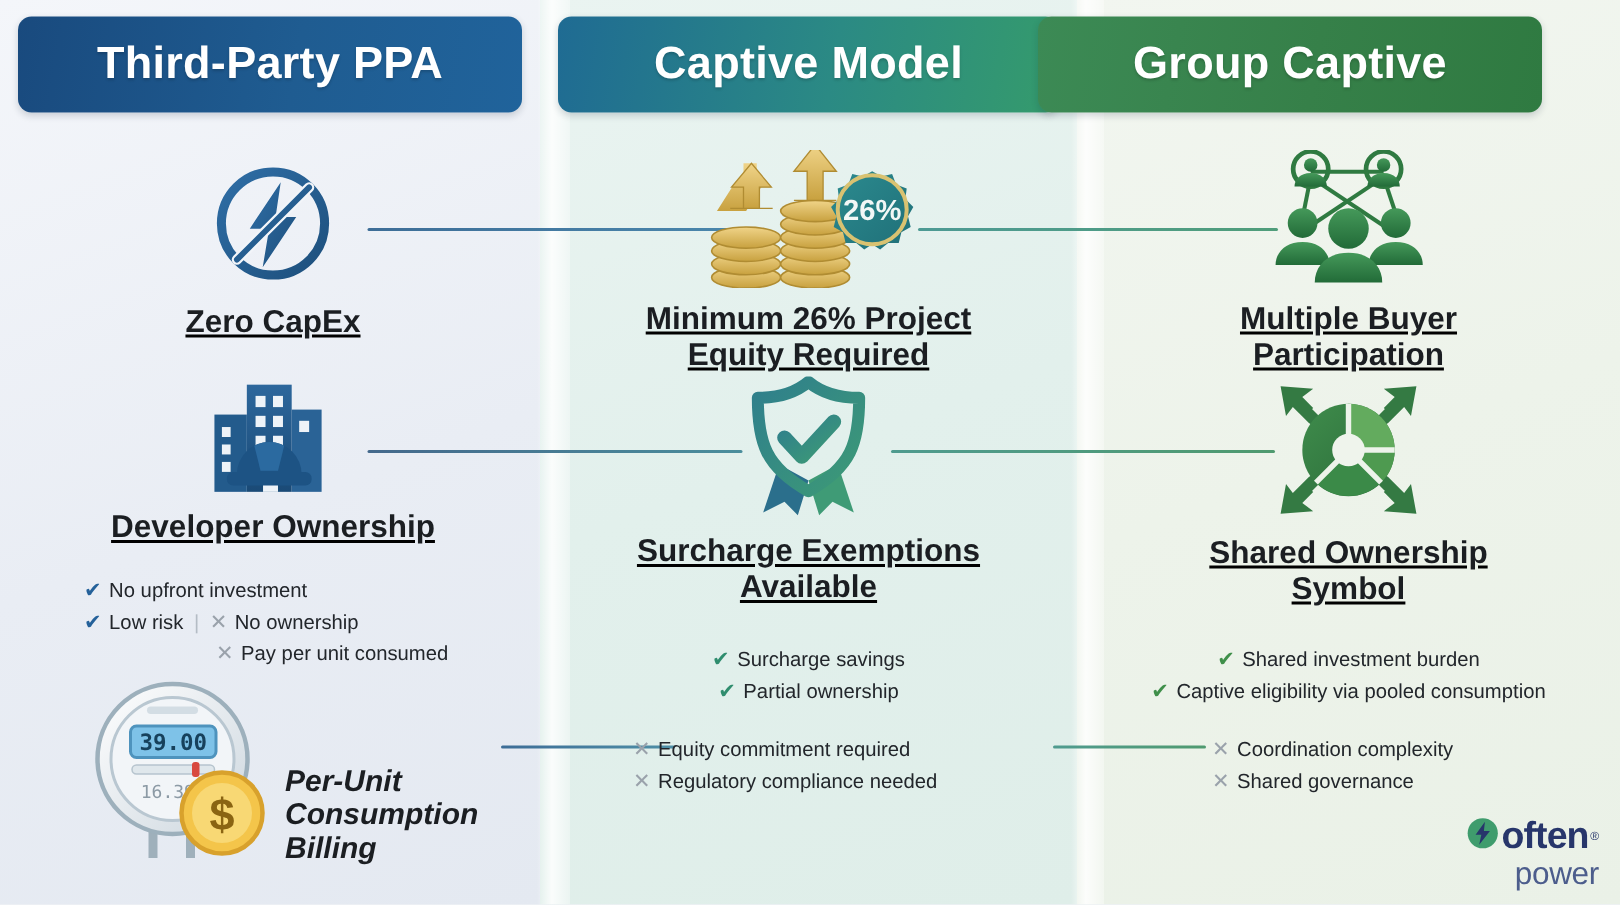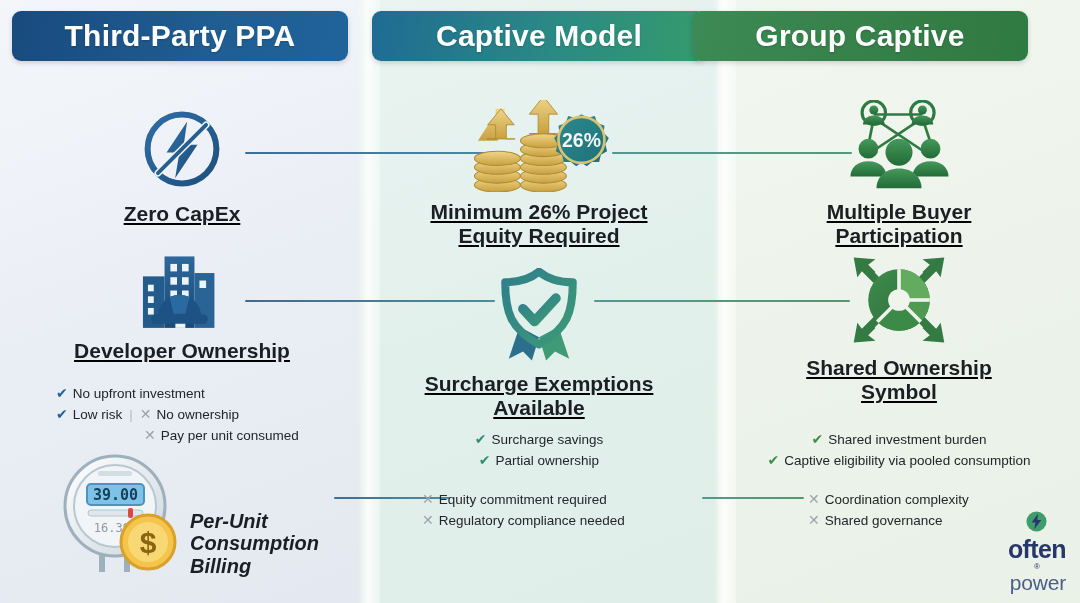--- a/index.html
+++ b/index.html
@@ -15,21 +15,21 @@
   .panel.left{left:0;width:360px;
     background:linear-gradient(160deg,#f4f6fa 0%,#e9edf4 55%,#e4e9f1 100%);}
   .panel.mid{left:360px;width:358px;
     background:linear-gradient(160deg,#eaf4f1 0%,#e2f0ec 50%,#dfeee9 100%);}
   .panel.right{left:718px;width:362px;
     background:linear-gradient(160deg,#f2f6f0 0%,#edf3ea 50%,#eaf1e7 100%);}
   .seam{position:absolute;top:0;bottom:0;width:22px;
     background:linear-gradient(90deg,rgba(255,255,255,0) 0%,rgba(255,255,255,.85) 45%,rgba(255,255,255,.35) 100%);}
 
   
-  .hdr{position:absolute;top:11px;height:50px;border-radius:9px;
+  .hdr{position:absolute;top:11px;height:64px;border-radius:9px;
     display:flex;align-items:center;justify-content:center;
     box-shadow:0 2px 5px rgba(20,40,60,.18);}
   .hdr span{color:#fff;font-size:30px;font-weight:bold;letter-spacing:.2px;
     text-shadow:0 1px 2px rgba(0,0,0,.18);}
   .hdr.h1{left:12px;width:336px;background:linear-gradient(100deg,#194a7e 0%,#1f5c91 55%,#20639b 100%);}
   .hdr.h2{left:372px;width:334px;background:linear-gradient(100deg,#1f6b93 0%,#2b8a84 55%,#359b6c 100%);}
   .hdr.h3{left:692px;width:336px;background:linear-gradient(100deg,#3c8a55 0%,#368049 55%,#2f7a41 100%);}
 
   
   .conn{position:absolute;height:2px;border-radius:2px;}
@@ -45,21 +45,21 @@
   .bl{display:flex;align-items:baseline;gap:5px;white-space:nowrap;}
   .mk{font-weight:bold;font-size:14px;line-height:1;}
   .mk.ok-b{color:#24619a;}
   .mk.ok-t{color:#2f8d6e;}
   .mk.ok-g{color:#3f8f4a;}
   .mk.no{color:#9aa2ab;}
   .sep{color:#b4bcc5;padding:0 2px;}
 
   
   .logo{position:absolute;right:14px;bottom:10px;text-align:right;line-height:1;}
-  .logo .row1{display:flex;align-items:center;gap:1px;flex-direction:column;}
+  .logo .row1{display:flex;align-items:center;gap:1px;}
   .logo .word{font-size:25px;font-weight:bold;color:#27366b;letter-spacing:-.6px;}
   .logo .reg{font-size:8px;color:#27366b;vertical-align:super;}
   .logo .word2{font-size:21px;color:#4c5d8c;letter-spacing:-.2px;margin-top:1px;display:block;}
 </style>
 </head>
 <body>
 
 <div class="board">
 
   <div class="panel left"></div>
@@ -226,21 +226,21 @@
         <g transform="translate(143,56)">
           <path id="badgeStar" d="M0 -40 L7 -36 L15 -38 L18 -30 L26 -27 L25 -19 L31 -13 L27 -6 L29 2 L22 6 L20 14 L12 14 L6 19 L0 15 L-6 19 L-12 14 L-20 14 L-22 6 L-29 2 L-27 -6 L-31 -13 L-25 -19 L-26 -27 L-18 -30 L-15 -38 L-7 -36 Z" fill="url(#gTeal)"></path>
           <circle cx="0" cy="-11" r="26" fill="none" stroke="#d9c271" stroke-width="3"></circle>
           <text x="0" y="-3" text-anchor="middle" font-family="'Liberation Sans',sans-serif" font-size="22" font-weight="bold" fill="#f2f7f6">26%</text>
         </g>
       </svg>
     </div>
     <div class="cap lg" style="margin-top:4px">Minimum 26% Project Equity Required</div>
   </div>
 
-  <div class="cell" style="left:416px;top:268px;width:246px">
+  <div class="cell" style="left:416px;top:251px;width:246px">
     <div>
       <svg width="94" height="96" viewBox="0 0 104 108" aria-hidden="true">
         <defs>
           <linearGradient id="gShield" x1="0" y1="0" x2="1" y2="1">
             <stop offset="0" stop-color="#2f7f8c"></stop>
               <stop offset="1" stop-color="#3d9a76"></stop>
           </linearGradient>
         </defs>
         <path d="M30 66 l-12 36 l16 -8 l10 10 l8 -26 z" fill="#2b6f8c"></path>
         <path d="M74 66 l12 36 l-16 -8 l-10 10 l-8 -26 z" fill="#3f9b76"></path>

